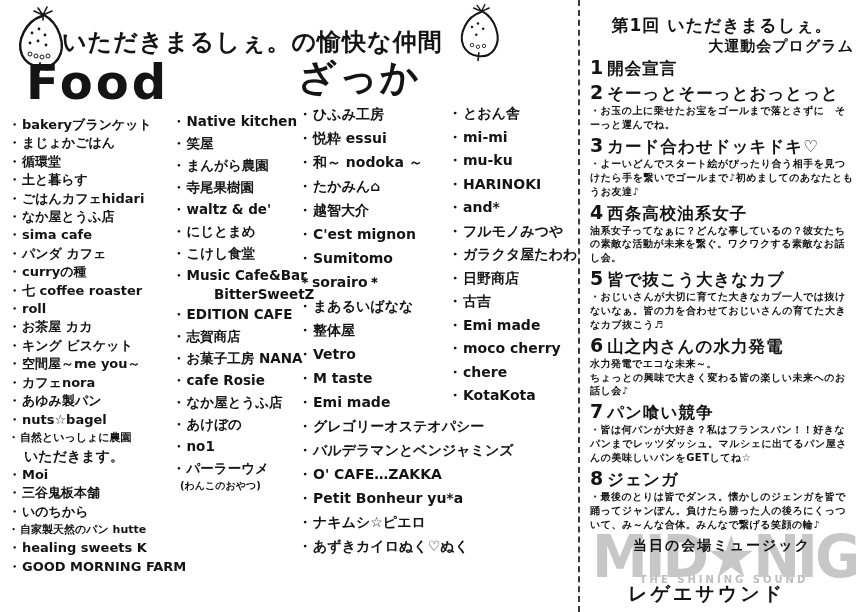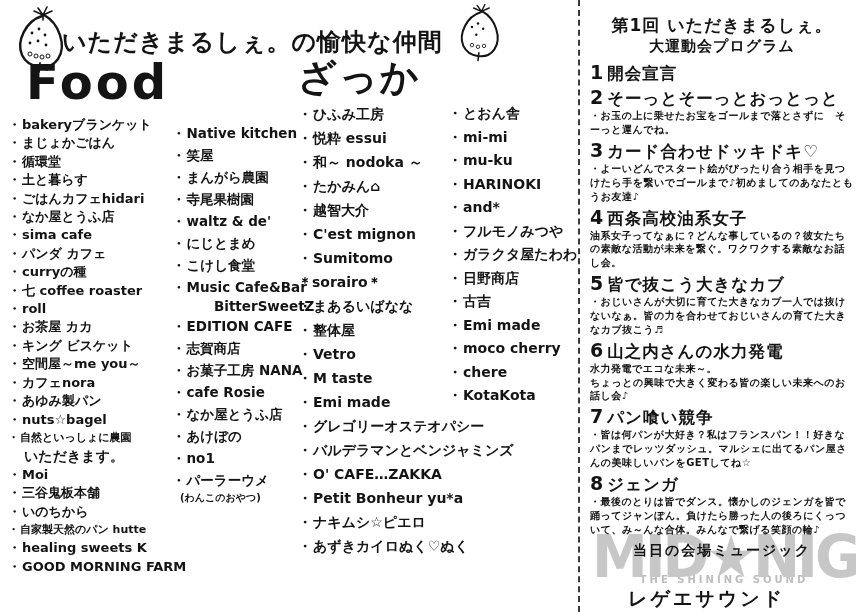--- a/index.html
+++ b/index.html
@@ -10,40 +10,40 @@
   }
   
   .strawberry-l{position:absolute;left:10px;top:6px}
   .strawberry-r{position:absolute;left:453px;top:2px}
   .hdr-title{position:absolute;left:62px;top:26px;font-size:24px;letter-spacing:1px;white-space:nowrap}
   .food-hdr{position:absolute;left:26px;top:54px;font-size:48px;letter-spacing:3px}
   .zakka-hdr{position:absolute;left:298px;top:52px;font-size:38px;letter-spacing:2px}
   
   .col{position:absolute;overflow:visible}
   #col1{left:8px;top:116px;width:170px}
-  #col2{left:172px;top:122px;width:130px}
+  #col2{left:172px;top:110px;width:130px}
   #col3{left:298px;top:102px;width:262px}
   #col4{left:448px;top:102px;width:132px}
   .item{white-space:nowrap}
   #col1 .item{font-size:13px;line-height:18.4px}
   #col1 .item.sm{font-size:11px}
   #col2 .item{font-size:13.5px;line-height:22px}
   #col3 .item{font-size:14px;line-height:24px}
   #col4 .item{font-size:14px;line-height:23.5px}
   .blt{margin-right:1px}
   .sub{white-space:nowrap}
   #col1 .sub{font-size:14px;margin-left:16px;line-height:18.4px}
   #col2 .sub{margin-left:42px;line-height:17px}
   #col2 .sub.sub-sm{font-size:10px;margin-left:8px;line-height:13px}
   
   .divider{position:absolute;left:578px;top:0;height:612px;width:0;border-left:2px dashed #3a3a3a}
   
   .rpage{position:absolute;left:590px;top:8px;width:264px;z-index:2}
   .rp-title{text-align:center;font-size:17px;letter-spacing:1px;margin-top:6px}
-  .rp-sub{text-align:center;font-size:15px;letter-spacing:1px;margin-bottom:5px}
+  .rp-sub{text-align:right;font-size:15px;letter-spacing:1px;}
   .event{margin-bottom:2px}
   .evt-title{font-size:16.5px;line-height:1.22;letter-spacing:1px;white-space:nowrap}
   .evt-no{font-size:19px;margin-right:3px}
   .desc{font-size:10px;line-height:1.38;letter-spacing:0.5px}
   .music{margin-top:6px;position:relative;z-index:2}
   .music-h{font-size:14px;text-align:center;letter-spacing:2px}
   .music-1{font-size:19px;margin-top:26px;margin-left:38px;letter-spacing:3px}
   .music-2{font-size:27px;margin-left:100px;letter-spacing:2px}
   
   .watermark{

